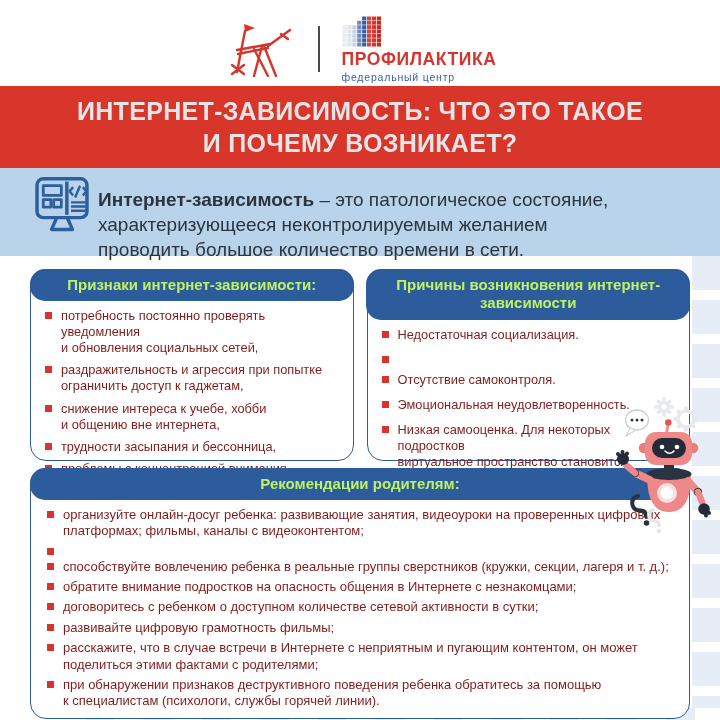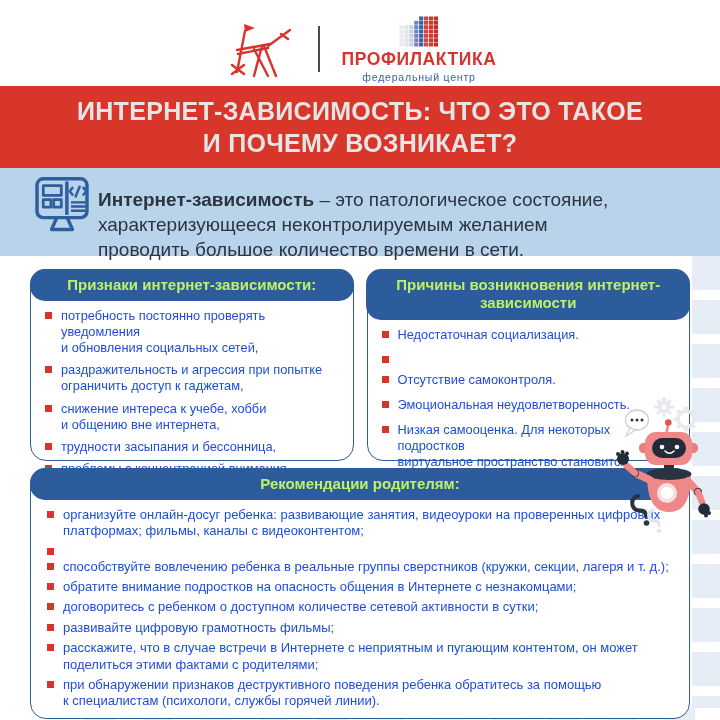--- a/index.html
+++ b/index.html
@@ -17,21 +17,21 @@
   .deco-bottom{
     position:absolute;left:85px;right:0;bottom:0;height:12px;
     background:repeating-linear-gradient(to right,#e6edf7 0 30px,#ffffff 30px 58px);
   }
   
   .top{
     height:86px;box-sizing:border-box;padding-top:12px;
     display:flex;align-items:center;justify-content:center;gap:22px;
   }
   .logo-divider{width:2px;height:46px;background:#4a4a4a;}
-  .brand{display:flex;flex-direction:column;align-items:center;gap:1px;}
+  .brand{display:flex;flex-direction:column;align-items:flex-start;gap:1px;}
   .brand-name{color:#d6342c;font-weight:700;font-size:17.5px;letter-spacing:.6px;}
   .brand-sub{color:#3c5fa3;font-size:10.5px;letter-spacing:.8px;}
   
   .title-band{
     height:82px;background:#d8352b;color:#e5e5e5;
     display:flex;flex-direction:column;align-items:center;justify-content:center;
     font-weight:700;font-size:25px;line-height:1.3;letter-spacing:.3px;text-align:center;
   }
   
   .def-band{
@@ -46,21 +46,21 @@
     background:#fff;border:1.4px solid #2d5c9c;border-radius:16px;
     box-sizing:border-box;position:relative;
   }
   .col-panel{flex:1;}
   .panel-head{
     background:#2d5c9c;color:#bef264;font-weight:700;text-align:center;
     border-radius:15px;padding:7px 22px;font-size:15px;line-height:1.25;
     margin:-1.4px;position:relative;
   }
   ul.bullets{list-style:none;margin:0;padding:8px 10px 0 14px;}
-  ul.bullets li{display:flex;gap:9px;font-size:12.8px;line-height:1.26;margin-bottom:6px;color:#1d4ed8;}
+  ul.bullets li{display:flex;gap:9px;font-size:12.8px;line-height:1.26;margin-bottom:6px;color:#7f1d1d;}
   ul.bullets .sq{flex:0 0 7px;width:7px;height:7px;background:#d6342c;margin-top:4px;}
   ul.bullets .li-text{white-space:pre-line;}
   ul.causes-list li{margin-bottom:9px;}
   .recs{margin:7px 30px 0;min-height:236px;}
   ul.recs-list{padding:8px 14px 4px 16px;}
   ul.recs-list li{font-size:13px;margin-bottom:4px;line-height:1.26;}
   
   .mascot{position:absolute;left:598px;top:382px;width:120px;height:160px;z-index:5;}
 </style>
 </head>

